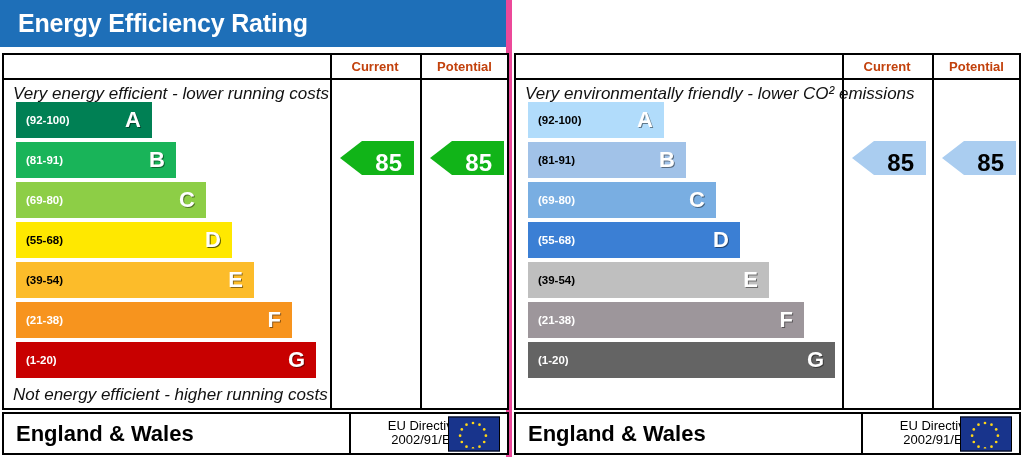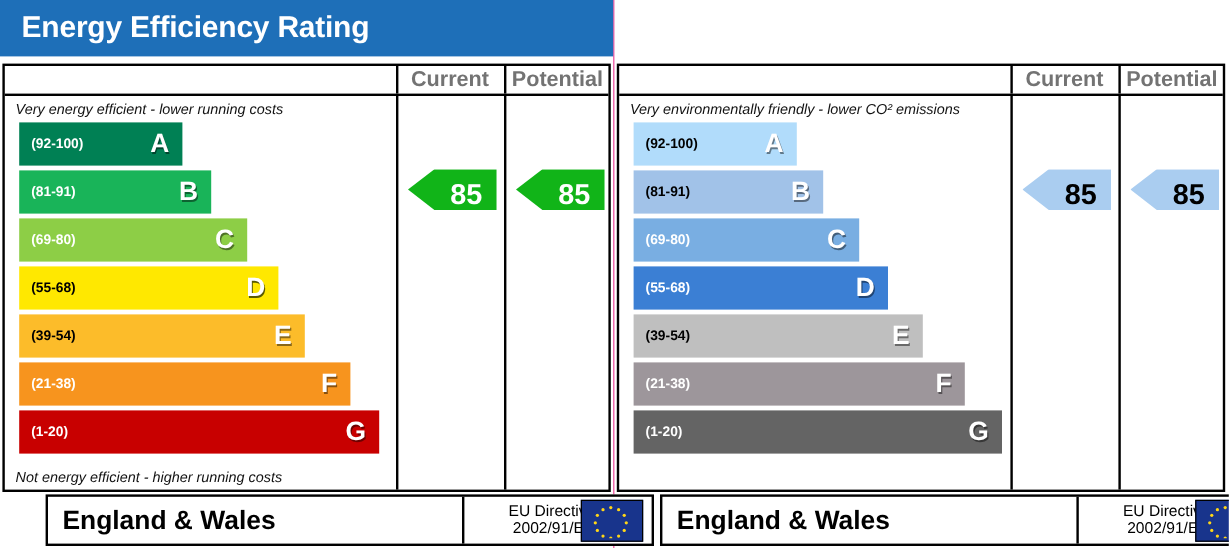--- a/index.html
+++ b/index.html
@@ -1,50 +1,50 @@
 <!DOCTYPE html>
 <html><head>
 <meta charset="utf-8">
 <style>
   html,body{margin:0;padding:0;background:#fff;}
   body{width:1024px;height:457px;font-family:"Liberation Sans",sans-serif;overflow:hidden;}
   .page{width:1024px;height:457px;display:flex;}
   .cert{width:512px;height:457px;position:relative;box-sizing:border-box;}
-  .cert.left{border-right:1px solid #ec4899;}
+  .cert.left{border-right:6px solid #ec4899;}
 
   .title-bar{height:47px;background:#1e6fb8;display:flex;align-items:center;box-sizing:border-box;padding-left:18px;}
   .title-bar .title{color:#fff;font-size:25px;font-weight:bold;letter-spacing:-0.2px;}
 
   .frame{position:absolute;left:2px;top:53px;width:507px;height:357px;border:2px solid #000;box-sizing:border-box;background:#fff;}
 
   .hdr-row{position:absolute;left:0;top:0;height:25px;width:100%;border-bottom:2px solid #000;box-sizing:border-box;}
-  .hdr-cell{position:absolute;top:0;height:100%;display:flex;align-items:center;justify-content:center;font-size:18px;font-weight:bold;color:#737373;box-sizing:border-box;}
+  .hdr-cell{position:absolute;top:0;height:100%;display:flex;align-items:center;justify-content:center;font-size:13px;font-weight:bold;color:#c2410c;box-sizing:border-box;}
   .vline{position:absolute;top:0;bottom:0;width:2px;background:#000;}
 
   .body-area{position:absolute;left:0;top:25px;right:0;bottom:0;}
 
-  .cap{position:absolute;left:9px;font-style:italic;font-size:12px;color:#111;white-space:nowrap;}
+  .cap{position:absolute;left:9px;font-style:italic;font-size:17px;color:#111;white-space:nowrap;}
   .cap.top{top:4px;}
   .cap.bot{bottom:3px;}
 
   .bars{position:absolute;left:0;top:22px;width:100%;}
   .bar{position:absolute;height:36px;box-sizing:border-box;}
   .bar .range{position:absolute;left:10px;top:50%;transform:translateY(-50%);font-size:11.5px;font-weight:bold;}
   .bar .letter{position:absolute;right:11px;top:50%;transform:translateY(-50%);font-size:22px;font-weight:bold;line-height:1;}
 
   .lt-white{color:#fff;text-shadow:1px 1px 0 rgba(0,0,0,.45);}
   .lt-dark{color:#fff;text-shadow:1px 1px 0 #5a5a00;}
   .rng-white{color:#fff;}
   .rng-dark{color:#000;}
 
   .arrow{position:absolute;height:34px;display:flex;align-items:flex-end;justify-content:flex-end;box-sizing:border-box;padding-right:12px;
          clip-path:polygon(22px 0, 100% 0, 100% 100%, 22px 100%, 0 50%);}
   .arrow .val{font-size:24px;font-weight:bold;line-height:1;}
 
-  .footer{position:absolute;left:2px;top:412px;width:507px;height:43px;border:2px solid #000;box-sizing:border-box;background:#fff;display:flex;align-items:center;margin-left:36px;}
+  .footer{position:absolute;left:2px;top:412px;width:507px;height:43px;border:2px solid #000;box-sizing:border-box;background:#fff;display:flex;align-items:center;}
   .footer .region{font-size:22px;font-weight:bold;color:#000;margin-left:12px;}
   .footer .divider{position:absolute;left:345px;top:0;bottom:0;width:2px;background:#000;}
   .footer .eu-text{position:absolute;left:358px;top:50%;transform:translateY(-50%);font-size:13px;line-height:1.15;color:#000;text-align:right;width:98px;}
   .footer .eu-flag{position:absolute;right:7px;top:50%;transform:translateY(-50%);width:50px;height:33px;background:#18348c;border:1px solid #000;}
   .footer .eu-flag svg{display:block;}
 </style>
 </head>
 <body>
 
 <div class="page">

